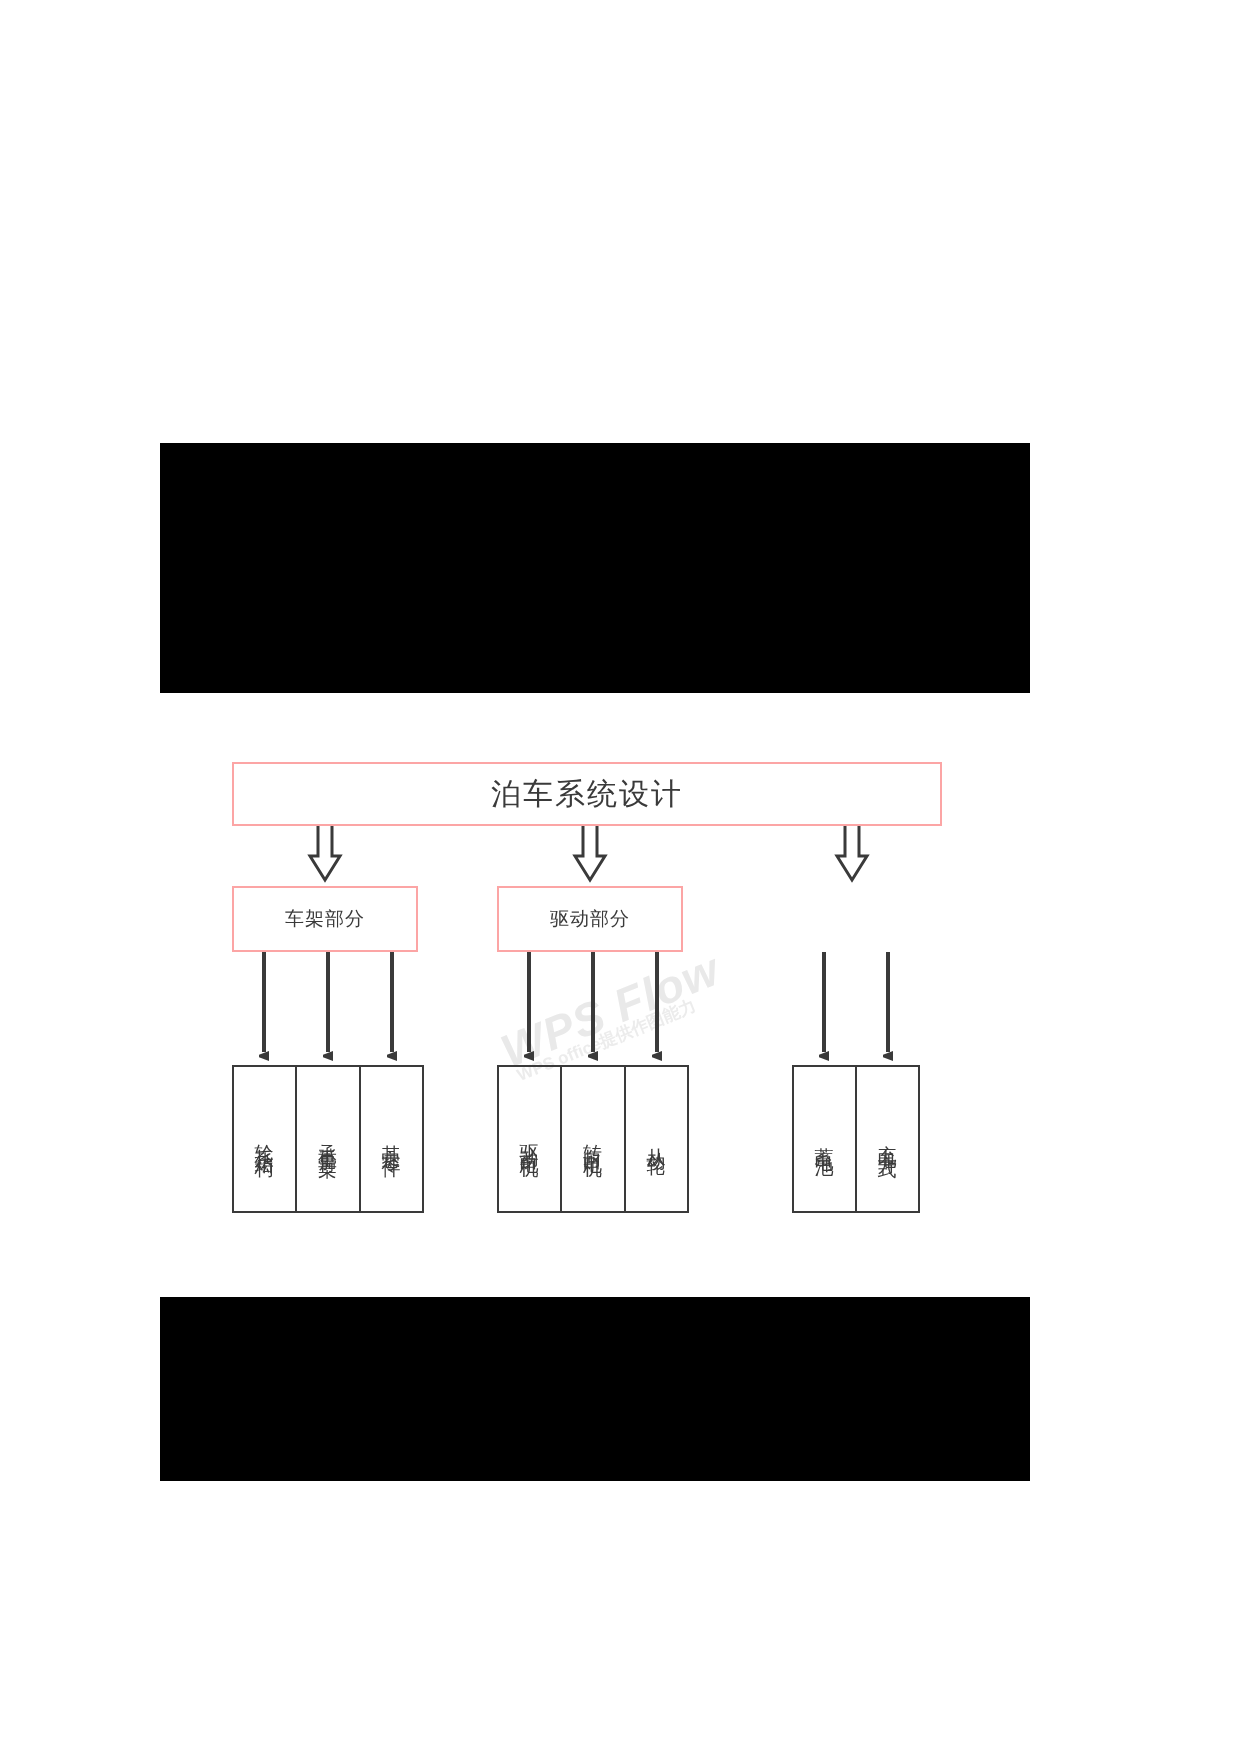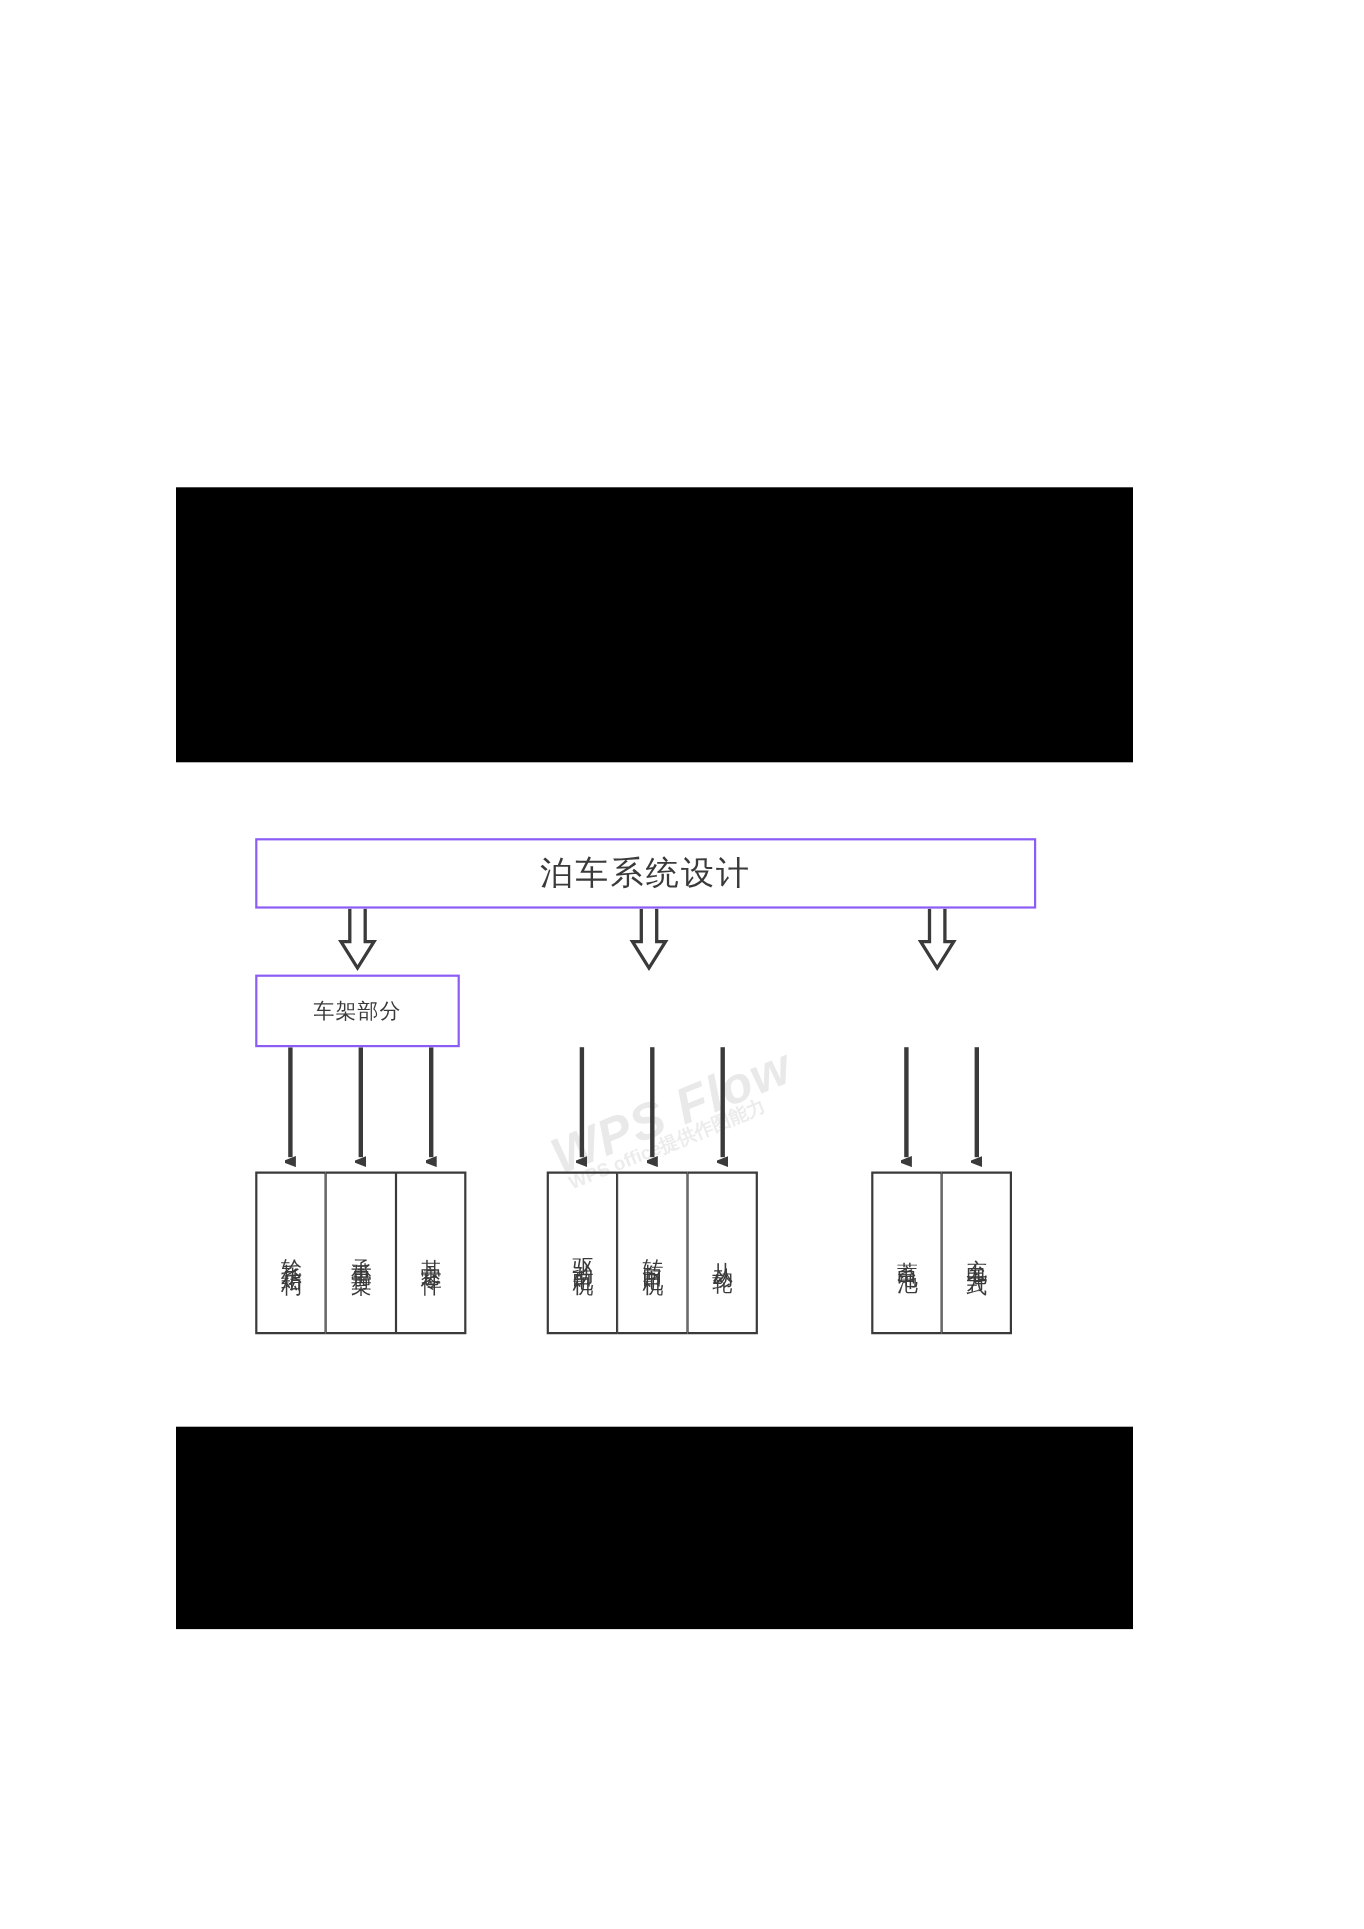--- a/index.html
+++ b/index.html
@@ -62,21 +62,21 @@
     font-weight: bold;
     color: #ececec;
     transform: rotate(-22deg);
     white-space: nowrap;
   }
 
   
   .node {
     position: absolute;
     box-sizing: border-box;
-    border: 2px solid #8b5cf6;
+    border: 2px solid #fca5a5;
     background: #ffffff;
     color: #3a3a3a;
     display: flex;
     align-items: center;
     justify-content: center;
   }
   .node.root {
     left: 232px;
     top: 762px;
     width: 710px;
@@ -172,20 +172,21 @@
     <path d="M 593 952 L 593 1052" stroke="#3a3a3a" stroke-width="4" fill="none" marker-end="url(#solid-arrow)"></path>
     <path d="M 657 952 L 657 1052" stroke="#3a3a3a" stroke-width="4" fill="none" marker-end="url(#solid-arrow)"></path>
 
     <path d="M 824 952 L 824 1052" stroke="#3a3a3a" stroke-width="4" fill="none" marker-end="url(#solid-arrow)"></path>
     <path d="M 888 952 L 888 1052" stroke="#3a3a3a" stroke-width="4" fill="none" marker-end="url(#solid-arrow)"></path>
   </svg>
 
   <div class="node root">泊车系统设计</div>
 
   <div class="node level2" id="l2-0">车架部分</div>
+  <div class="node level2" id="l2-1">驱动部分</div>
 
   <div class="leafgroup" id="lg-0">
     <div class="leaf">
       <span>轮系结构</span>
     </div>
     <div class="leaf">
       <span>承重骨架</span>
     </div>
     <div class="leaf">
       <span>其它零件</span>

